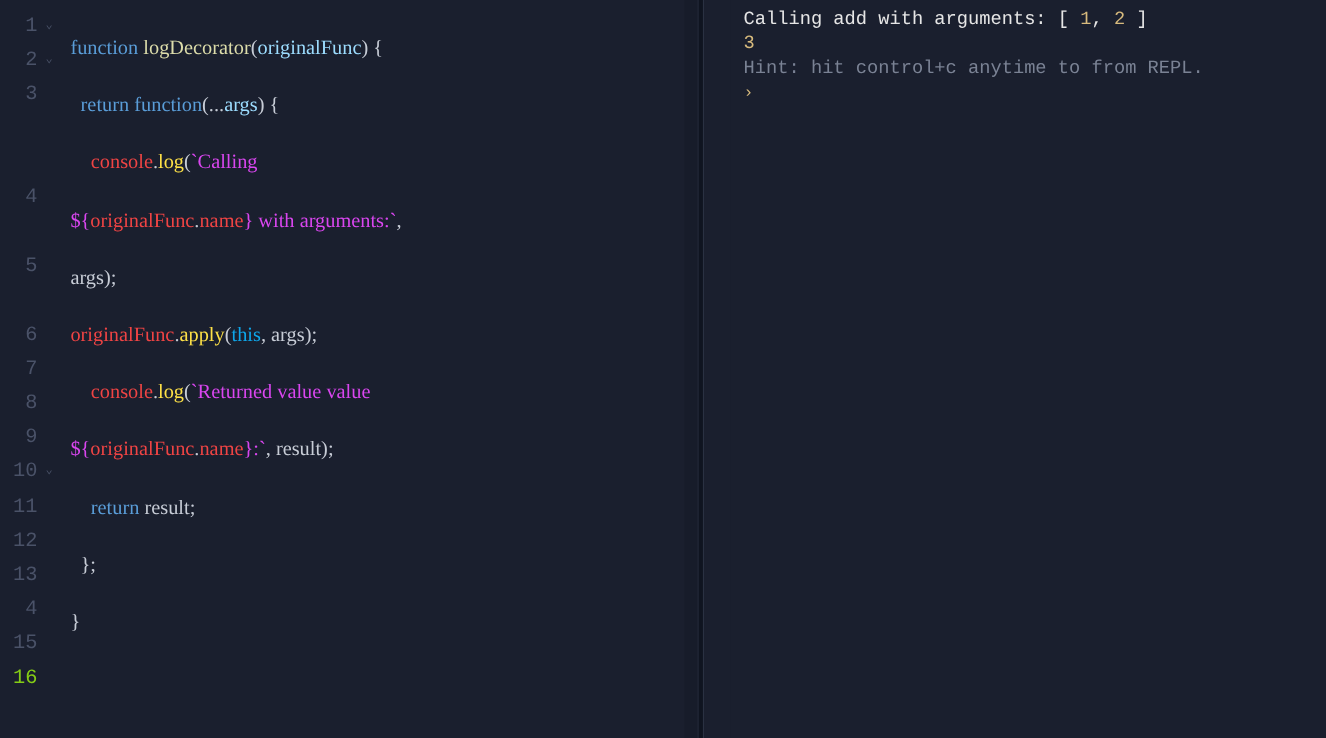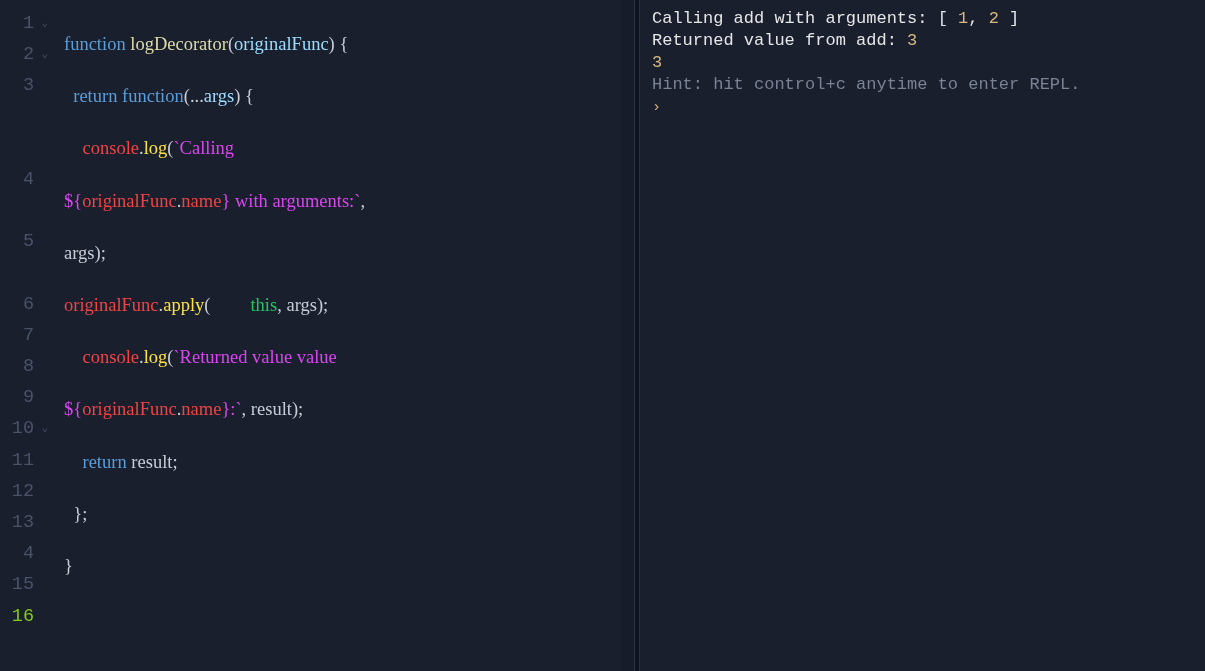--- a/index.html
+++ b/index.html
@@ -31,20 +31,21 @@
     background: #0f1420;
     border-left: 1px solid #2a3142;
     border-right: 1px solid #2a3142;
   }
   .output-pane {
     flex: 1;
     height: 100%;
     background: #1a1f2e;
     padding: 8px 12px;
     overflow: hidden;
+    margin-left: 24px;
   }
   .gutter {
     width: 54px;
     padding-top: 8px;
     text-align: right;
     color: #4a5268;
     user-select: none;
     flex-shrink: 0;
   }
   .gutter-line {
@@ -78,21 +79,21 @@
     position: relative;
   }
   .code-line.wrap-cont {
     
   }
   .kw { color: #5a9dd8; }
   .fn { color: #dcdcaa; }
   .param { color: #9cdcfe; }
   .prop { color: #ef4444; }
   .method { color: #fde047; }
-  .this { color: #22c55e; margin-left: 40px; }
+  .this { color: #0ea5e9; }
   .str { color: #d946ef; }
   .punct { color: #c7ccd6; }
   .op { color: #c7ccd6; }
   .ident { color: #c7ccd6; }
   .var { color: #9cdcfe; }
 
   .out-line {
     line-height: 22px;
     font-size: 17px;
     white-space: pre;
@@ -222,19 +223,18 @@
 
 
 
     </div>
   </div>
 
   <div class="divider"></div>
 
   <div class="output-pane">
     <div class="out-line"><span class="out-white">Calling add with arguments: [ </span><span class="out-yellow">1</span><span class="out-white">, </span><span class="out-yellow">2</span><span class="out-white"> ]</span></div>
-    <div class="out-line"><span class="out-white">Returned value from add: </span><span class="out-yellow">3</span></div>
     <div class="out-line"><span class="out-yellow">3</span></div>
-    <div class="out-line"><span class="out-gray">Hint: hit control+c anytime to enter REPL.</span></div>
+    <div class="out-line"><span class="out-gray">Hint: hit control+c anytime to from REPL.</span></div>
     <div class="out-line"><span class="prompt">›</span></div>
   </div>
 
 </div>
 
 </body></html>

